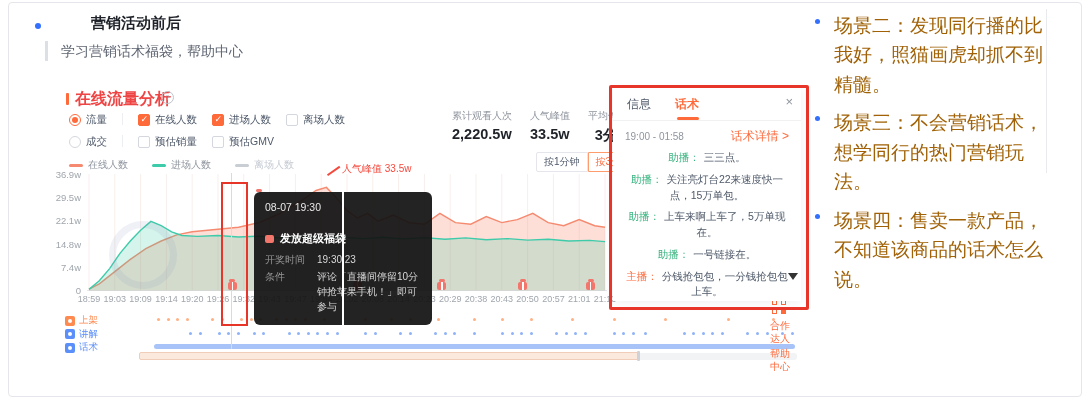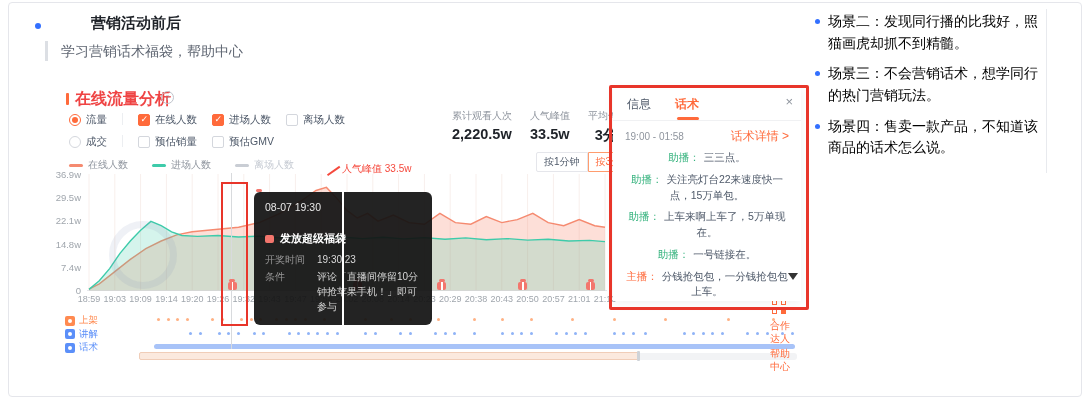--- a/index.html
+++ b/index.html
@@ -9,21 +9,21 @@
         border:1px solid #e5e6eb;border-radius:4px;overflow:hidden;}
 
   
   .sec-bullet{position:absolute;left:26px;top:20px;width:6px;height:6px;border-radius:50%;background:#3370ff;}
   .sec-title{position:absolute;left:42px;top:11px;font-size:15px;font-weight:bold;color:#1f2329;margin-left:40px;}
   .sec-sub{position:absolute;left:36px;top:38px;border-left:3px solid #dcdfe4;padding-left:13px;
            font-size:14px;color:#5f6672;line-height:20px;}
 
   
   .scenarios{position:absolute;left:806px;top:8px;width:230px;list-style:none;margin:0;padding:0;}
-  .scn{display:flex;gap:8px;margin-bottom:9px;font-size:14px;line-height:1.55;color:#000000;}
+  .scn{display:flex;gap:14px;margin-bottom:9px;font-size:19px;line-height:1.55;color:#a16207;}
   .scn-b{flex:none;width:5px;height:5px;border-radius:50%;background:#3370ff;margin-top:8px;}
   .v-div{position:absolute;left:1037px;top:6px;width:1px;height:164px;background:#e8eaee;}
 
   
   .p-bar{position:absolute;left:57px;top:90px;width:3px;height:12px;background:#ff6a3b;border-radius:1px;}
   .p-title{position:absolute;left:66px;top:86px;font-size:16px;font-weight:bold;color:#ef4444;}
   .p-info{position:absolute;left:152px;top:88px;width:11px;height:11px;border:1px solid #c0c4cc;border-radius:50%;
           color:#a8adb5;font-size:8px;line-height:11px;text-align:center;}
 
   .frow{position:absolute;left:60px;display:flex;align-items:flex-start;gap:15px;height:14px;}

